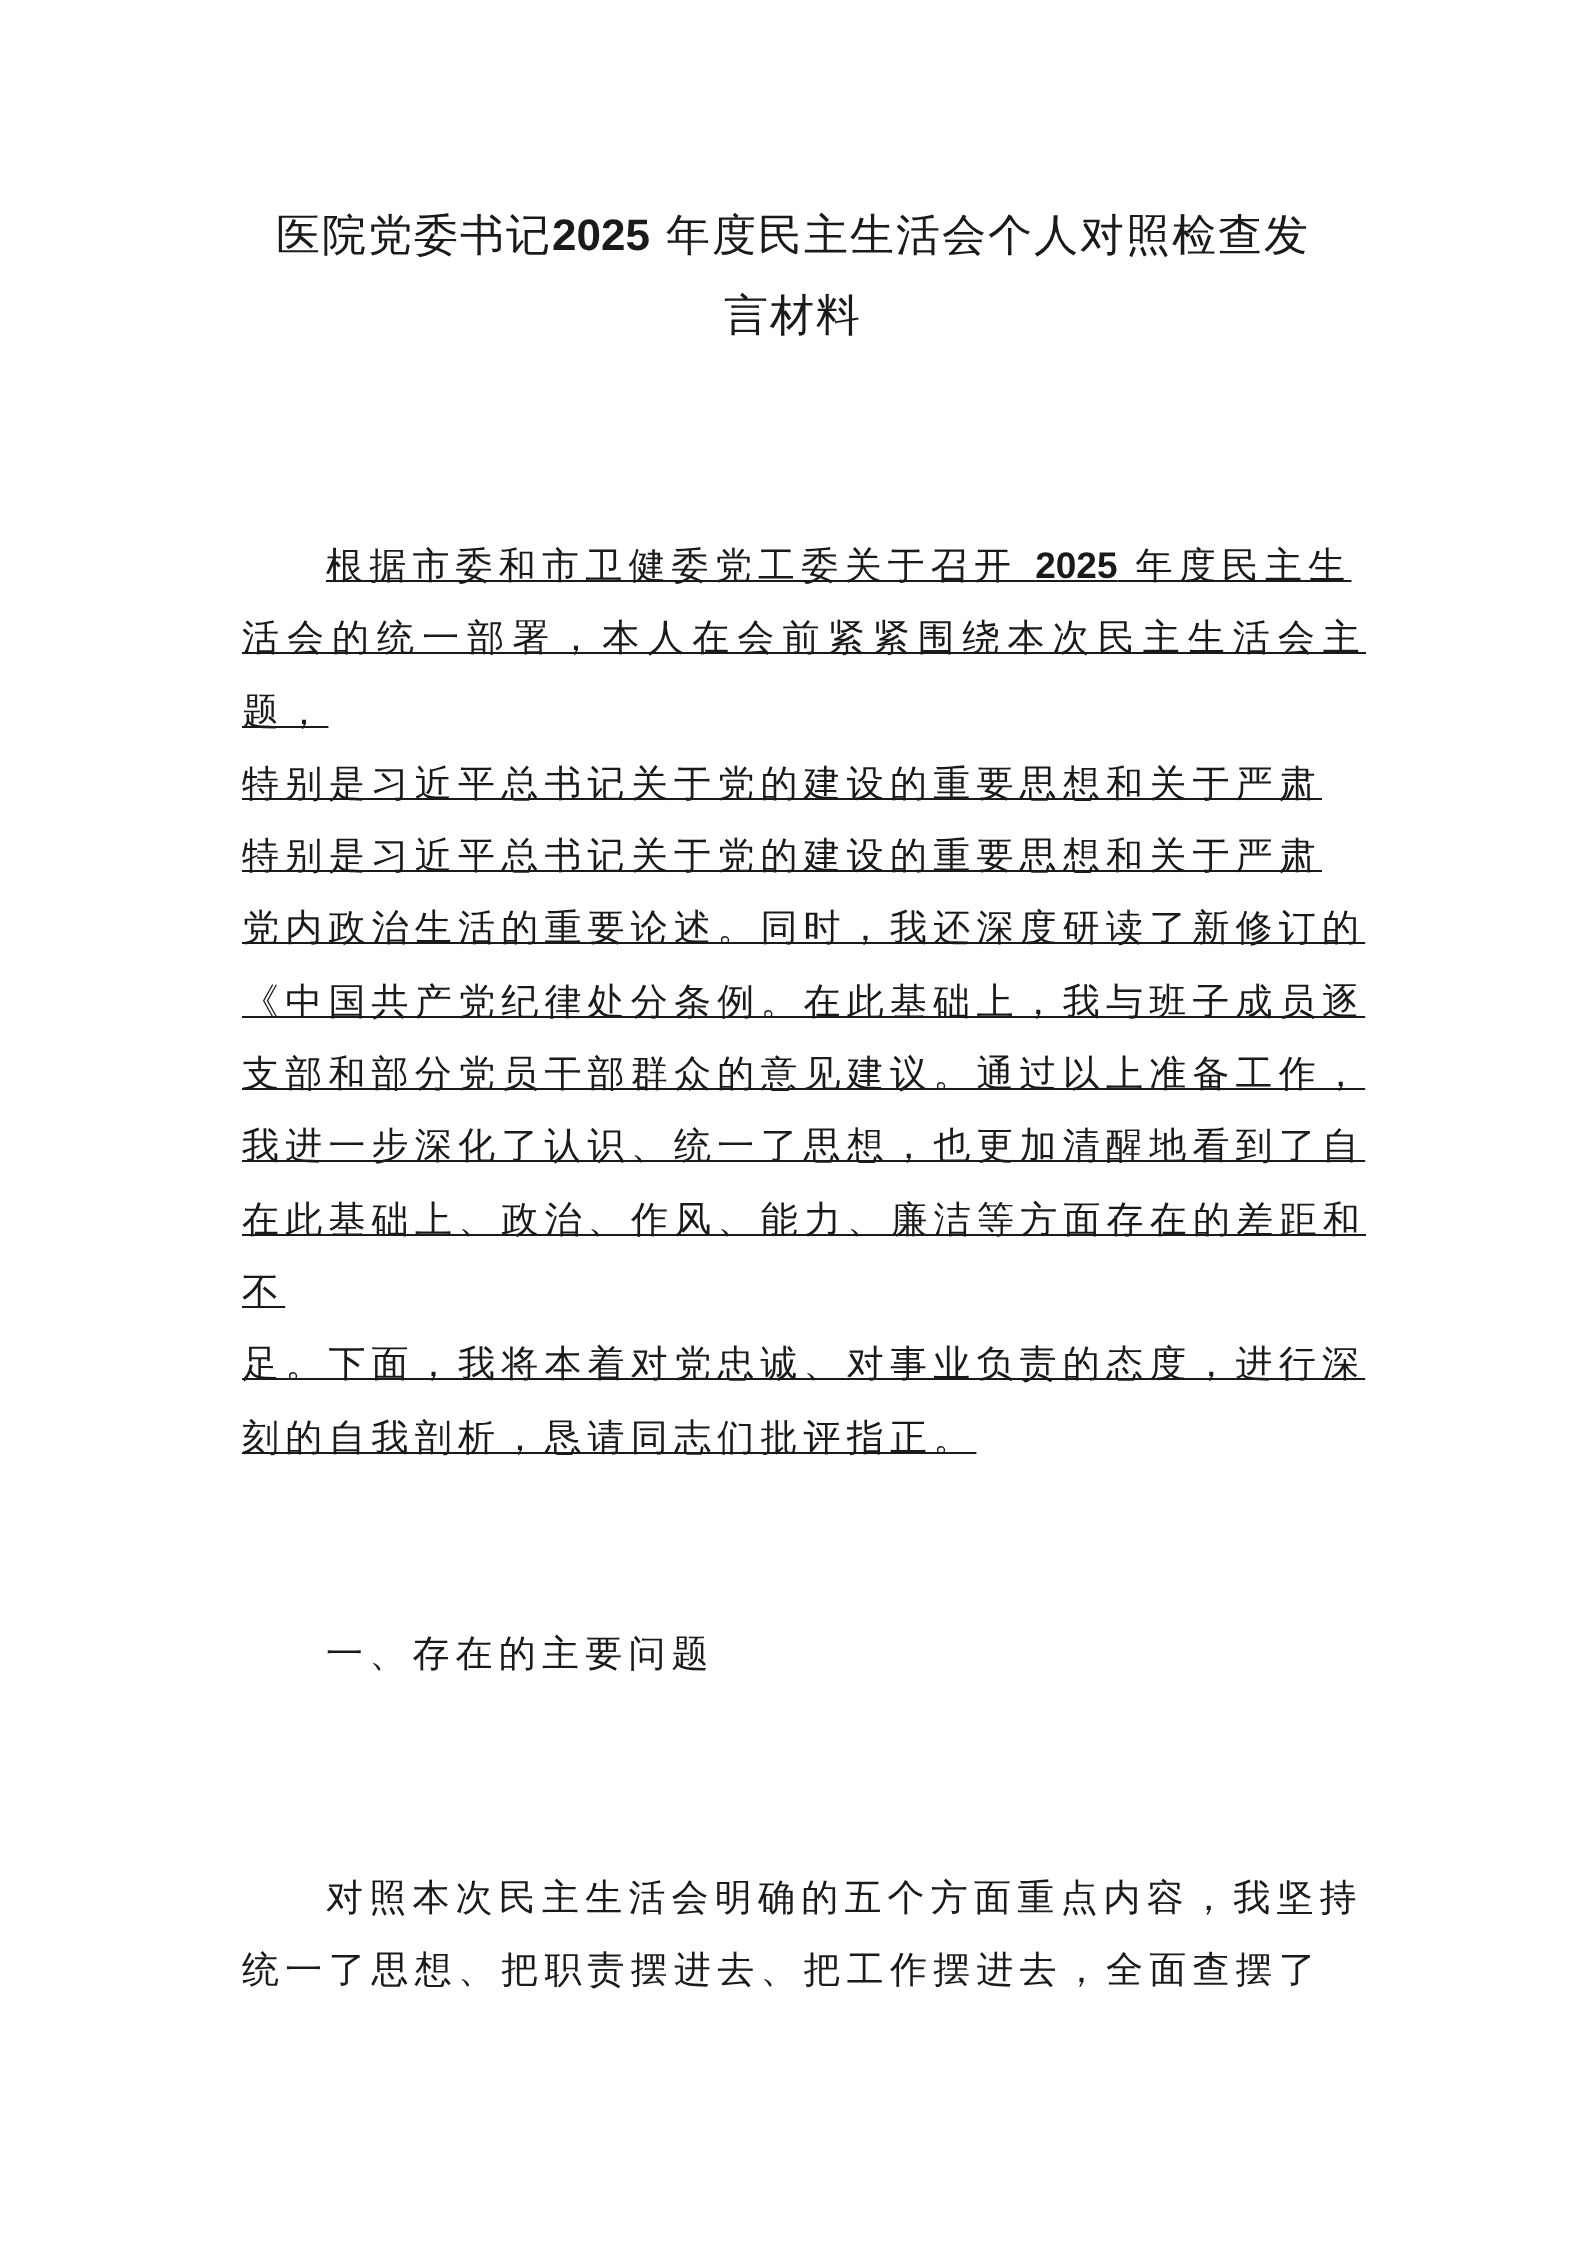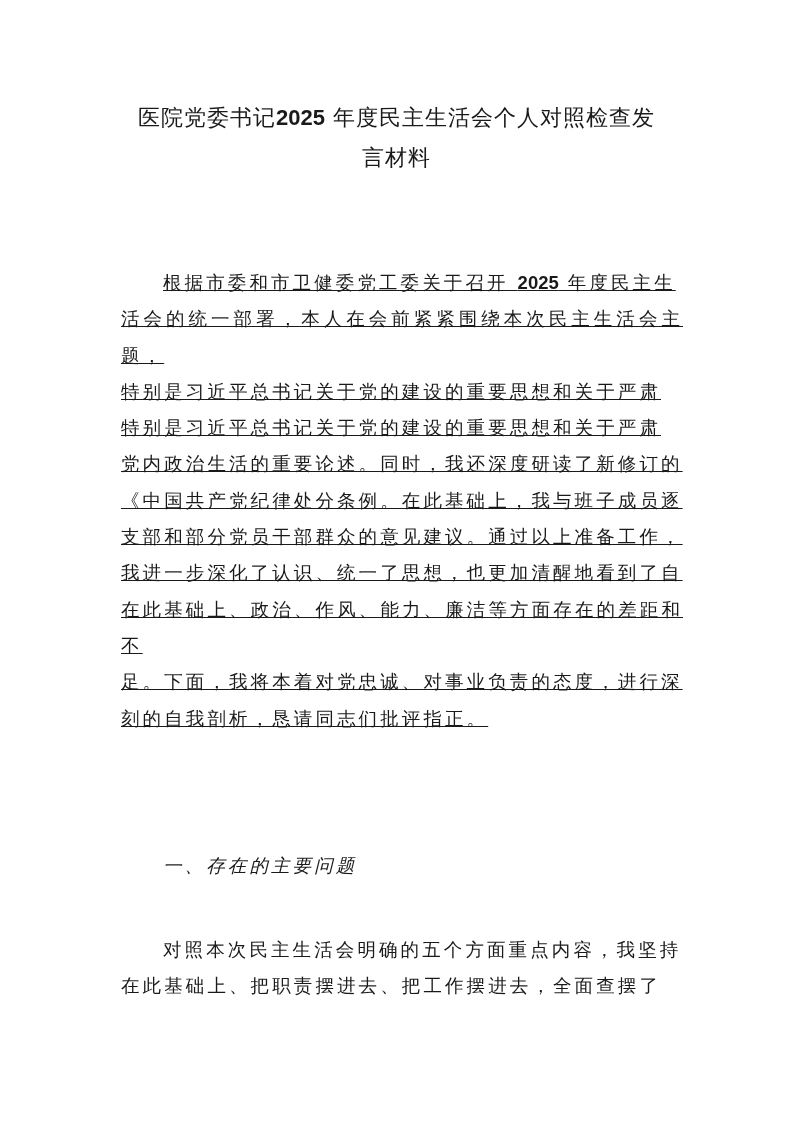--- a/index.html
+++ b/index.html
@@ -5,22 +5,22 @@
   html, body { margin: 0; padding: 0; background: #ffffff; }
   body { width: 793px; height: 1122px; position: relative; overflow: hidden;
          font-family: "DejaVu Serif", "Liberation Serif", serif; color: #1a1a1a; }
   .page { position: absolute; left: 0; top: 0; width: 793px; height: 1122px; background: #fff; }
   .title { position: absolute; left: 110px; width: 573px; text-align: center;
            font-size: 22px; letter-spacing: 1px; line-height: 40px; top: 98px; }
   .title .num { font-family: "Liberation Sans", sans-serif; font-weight: bold; }
   .body-text { position: absolute; left: 121px; width: 562px; font-size: 18.5px;
                line-height: 36.3px; letter-spacing: 3.1px; text-align: justify; }
   .num { font-family: "Liberation Sans", sans-serif; font-weight: bold; letter-spacing: 0; }
-  .heading { position: absolute; left: 163px; top: 848px; font-size: 18.5px;
-             letter-spacing: 3.1px; line-height: 36px; font-style: italic; }
+  .heading { position: absolute; left: 163px; top: 810px; font-size: 18.5px;
+             letter-spacing: 3.1px; line-height: 36px; }
 </style>
 </head>
 <body>
 
 <div class="page">
 
   <div class="title">
     <div><span>医院党委书记</span><span class="num">2025</span><span> 年度民主生活会个人对照检查发</span></div>
     <div>言材料</div>
   </div>
@@ -36,16 +36,16 @@
     <div>我进一步深化了认识、统一了思想，也更加清醒地看到了自</div>
     <div>在此基础上、政治、作风、能力、廉洁等方面存在的差距和不</div>
     <div>足。下面，我将本着对党忠诚、对事业负责的态度，进行深</div>
     <div>刻的自我剖析，恳请同志们批评指正。</div>
   </div>
 
   <div class="heading">一、存在的主要问题</div>
 
   <div class="body-text" style="top:932px;">
     <div style="padding-left:42px;">对照本次民主生活会明确的五个方面重点内容，我坚持</div>
-    <div>在此基础上、把职责摆进去、把工作摆进去，全面查摆了</div>
+    <div>统一了思想、把职责摆进去、把工作摆进去，全面查摆了</div>
   </div>
 
 </div>
 
 </body></html>

